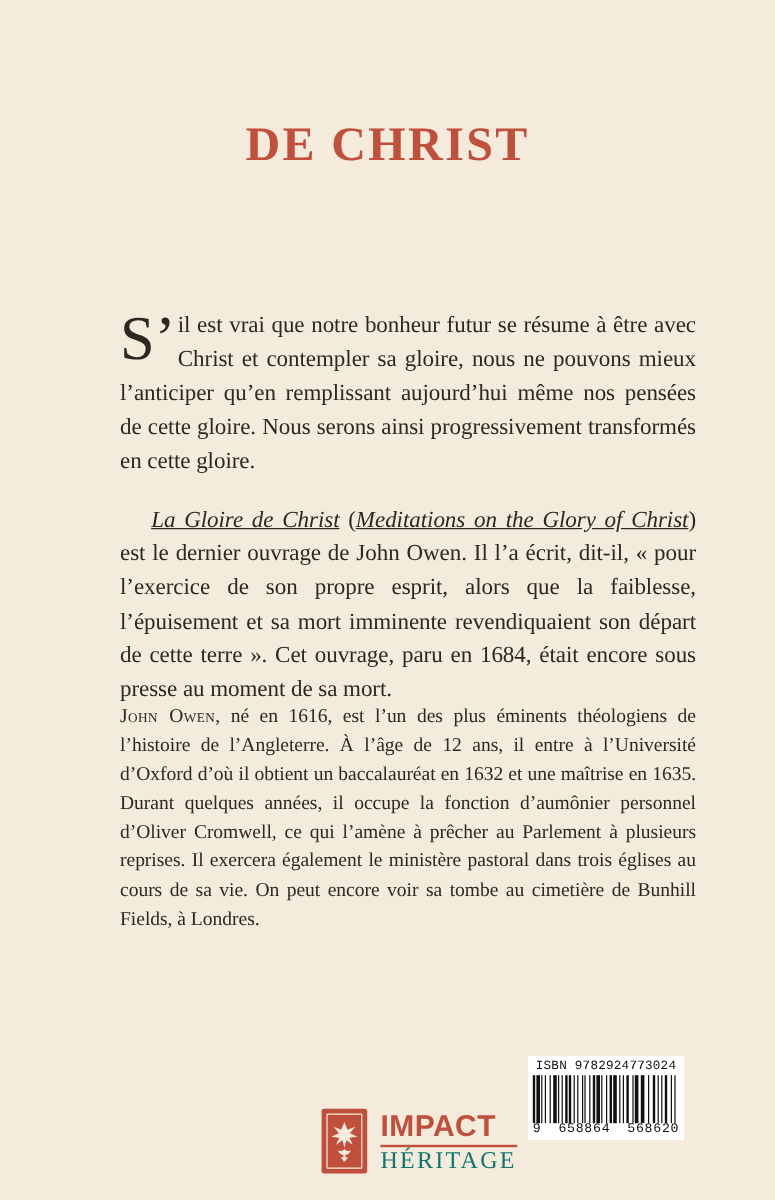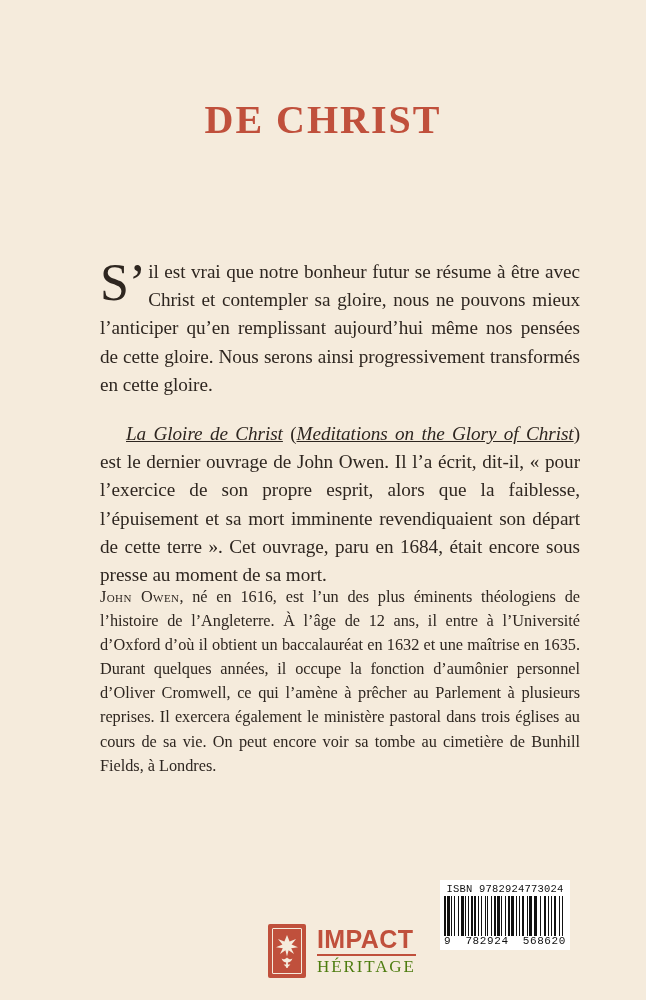--- a/index.html
+++ b/index.html
@@ -139,22 +139,22 @@
     line-height: 26px;
   }
   .logo-rule {
     height: 1.6px;
     background: #C0503C;
     margin: 2.5px 0 2.5px 0;
     width: 100%;
   }
   .logo-heritage {
     font-family: "Liberation Serif", serif;
-    font-size: 17px;
-    color: #4d7c0f;
+    font-size: 20px;
+    color: #0f766e;
     letter-spacing: 1.9px;
     line-height: 18px;
     text-align: left;
   }
 
   
   .barcode-box {
     position: absolute;
     left: 440px;
     top: 880px;
@@ -310,18 +310,18 @@
         <div class="gap" style="width: 1.89147px;"></div>
         <div class="bar" style="width: 1.89147px;"></div>
         <div class="gap" style="width: 2.83721px;"></div>
         <div class="bar" style="width: 0.945736px;"></div>
         <div class="gap" style="width: 1.89147px;"></div>
         <div class="bar" style="width: 0.945736px;"></div>
         <div class="gap" style="width: 2.83721px;"></div>
       </div>
     <div class="barcode-digits">
       <span>9</span>
-      <span>782924</span>
+      <span>658864</span>
       <span>568620</span>
     </div>
   </div>
 
 </div>
 
 </body></html>

